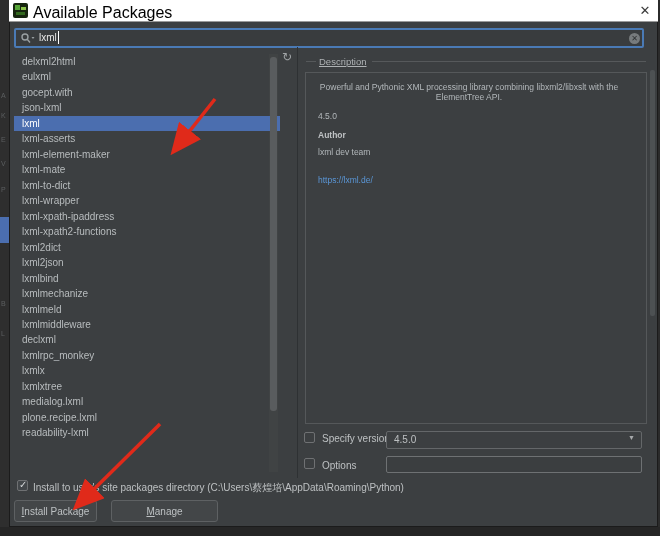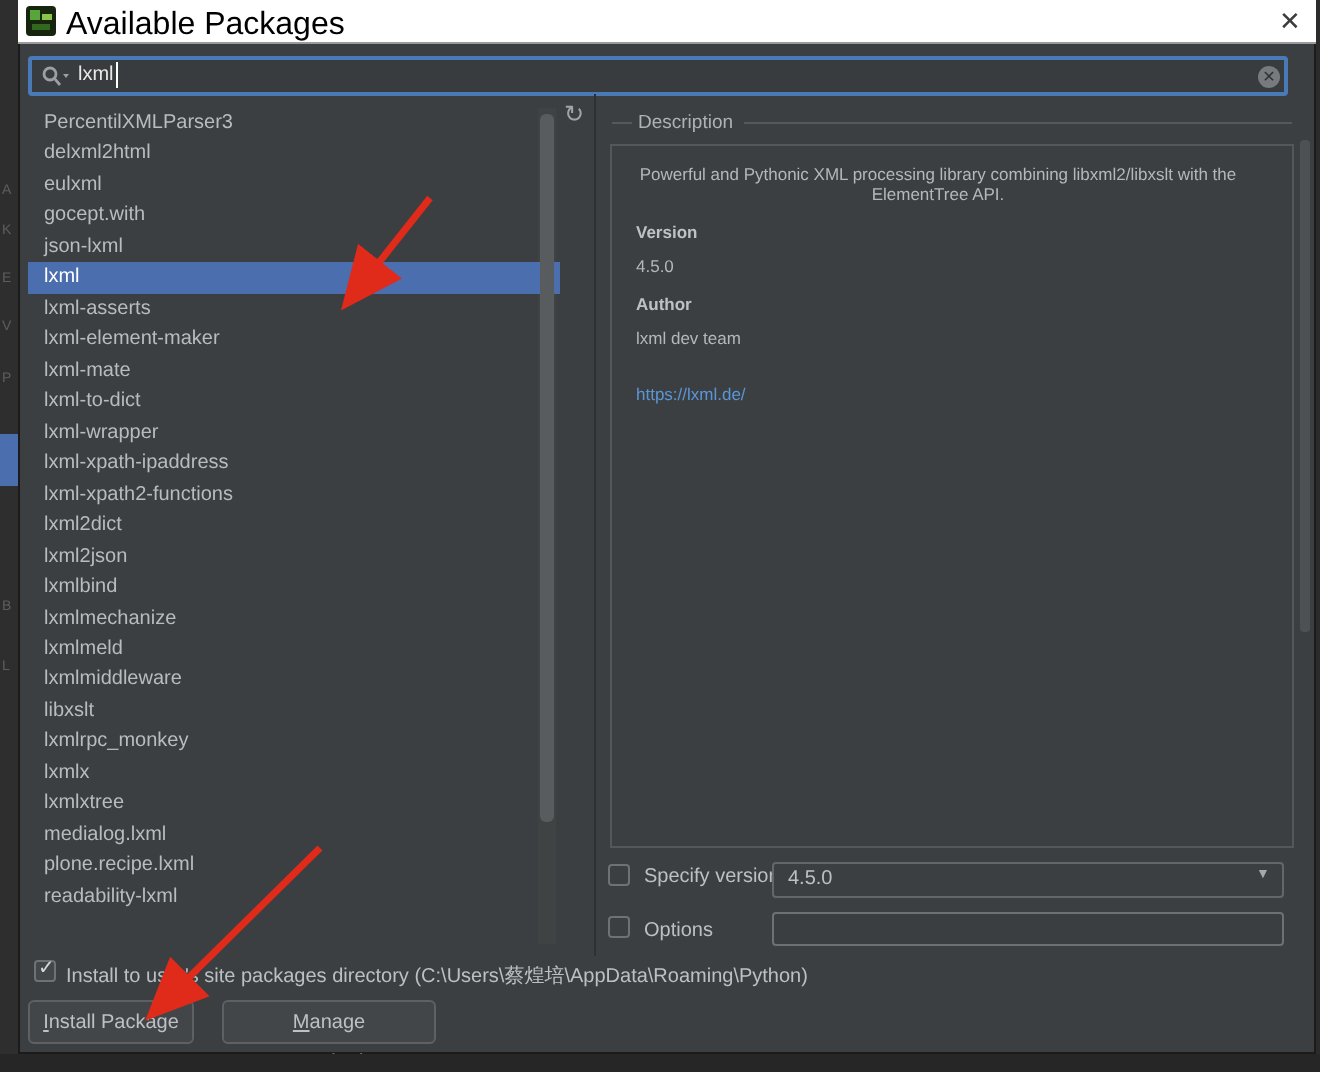--- a/index.html
+++ b/index.html
@@ -39,21 +39,21 @@
   .pkg-row.selected{background:#4b6eaf;color:#ffffff;position:relative;z-index:2;}
   .list-scroll-track{left:269px;top:54px;width:9px;height:418px;background:#404344;z-index:1;}
   .list-scroll-thumb{left:270px;top:57px;width:7px;height:354px;background:#595c5e;border-radius:3px;z-index:3;}
 
   
   .refresh-btn{left:280px;top:50px;width:14px;height:14px;color:#a0a4a6;font-size:12px;line-height:14px;text-align:center;font-family:"DejaVu Sans",sans-serif;}
   .v-sep{left:297px;top:47px;width:1px;height:431px;background:#2e3133;}
 
   
   .desc-line{top:61px;height:1px;background:#56595b;}
-  .desc-title{left:319px;top:56px;font-size:9.5px;color:#aeb2b4;}
+  .desc-title{left:319px;top:56px;font-size:9.5px;color:#aeb2b4;text-decoration:underline;}
   .desc-box{left:305px;top:72px;width:342px;height:352px;border:1px solid #55585a;box-sizing:border-box;}
   .desc-content{left:318px;top:82px;width:302px;font-size:8.5px;color:#b3b8bb;line-height:10px;}
   .desc-para{margin:0 0 9px 0;text-align:center;}
   .desc-label{font-weight:bold;color:#bfc2c4;margin:9px 0 0 0;}
   .desc-value{margin:7px 0 0 0;}
   .desc-links{margin-top:18px;line-height:11px;}
   .desc-links a{color:#5a96d6;text-decoration:none;display:block;cursor:pointer;}
   .right-scroll-thumb{left:650px;top:70px;width:5px;height:246px;background:#4d5153;border-radius:2px;}
 
   
@@ -106,60 +106,58 @@
   <circle cx="4" cy="4" r="3" fill="none" stroke="#9aa0a3" stroke-width="1.4"></circle>
   <line x1="6.2" y1="6.2" x2="9" y2="9.5" stroke="#9aa0a3" stroke-width="1.4"></line>
   <path d="M10.5 4 L13.5 4 L12 6 Z" fill="#9aa0a3"></path>
 </svg>
 <div class="abs search-text">lxml</div>
 <div class="abs caret"></div>
 <div class="abs clear-btn">✕</div>
 
 <div class="abs pkg-list">
 
-<div class="pkg-row">PercentilXMLParser3</div>
     <div class="pkg-row">delxml2html</div>
     <div class="pkg-row">eulxml</div>
     <div class="pkg-row">gocept.with</div>
     <div class="pkg-row">json-lxml</div>
     <div class="pkg-row selected">lxml</div>
     <div class="pkg-row">lxml-asserts</div>
     <div class="pkg-row">lxml-element-maker</div>
     <div class="pkg-row">lxml-mate</div>
     <div class="pkg-row">lxml-to-dict</div>
     <div class="pkg-row">lxml-wrapper</div>
     <div class="pkg-row">lxml-xpath-ipaddress</div>
     <div class="pkg-row">lxml-xpath2-functions</div>
     <div class="pkg-row">lxml2dict</div>
     <div class="pkg-row">lxml2json</div>
     <div class="pkg-row">lxmlbind</div>
     <div class="pkg-row">lxmlmechanize</div>
     <div class="pkg-row">lxmlmeld</div>
     <div class="pkg-row">lxmlmiddleware</div>
-    <div class="pkg-row">libxslt</div>
+    <div class="pkg-row">declxml</div>
     <div class="pkg-row">lxmlrpc_monkey</div>
     <div class="pkg-row">lxmlx</div>
     <div class="pkg-row">lxmlxtree</div>
     <div class="pkg-row">medialog.lxml</div>
     <div class="pkg-row">plone.recipe.lxml</div>
     <div class="pkg-row">readability-lxml</div>
   </div>
 <div class="abs list-scroll-track"></div>
 <div class="abs list-scroll-thumb"></div>
 
 <div class="abs refresh-btn">↻</div>
 <div class="abs v-sep"></div>
 
 <div class="abs desc-line" style="left:306px;width:10px;"></div>
 <div class="abs desc-title">Description</div>
 <div class="abs desc-line" style="left:372px;width:274px;"></div>
 <div class="abs desc-box"></div>
 <div class="abs desc-content">
   <p class="desc-para">Powerful and Pythonic XML processing library combining libxml2/libxslt with the ElementTree API.</p>
-  <div class="desc-label">Version</div>
   <div class="desc-value">4.5.0</div>
   <div class="desc-label">Author</div>
   <div class="desc-value">lxml dev team</div>
   <div class="desc-links">
     <a>https://lxml.de/</a>
   </div>
 </div>
 <div class="abs right-scroll-thumb"></div>
 
 <div class="abs checkbox" style="left:304px;top:432px;"></div>

